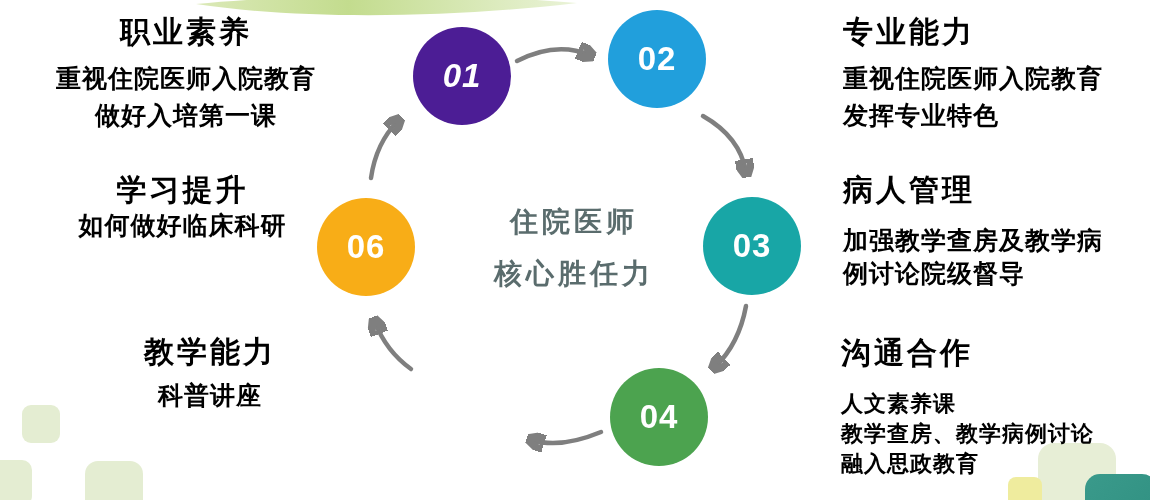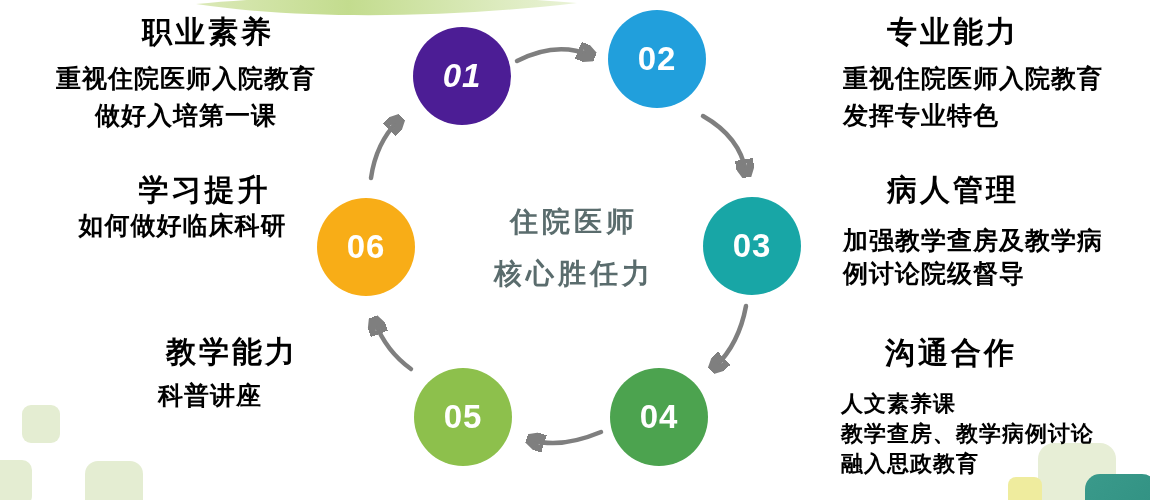--- a/index.html
+++ b/index.html
@@ -32,21 +32,21 @@
   .c3{left:703px;top:197px;}
   .c4{left:610px;top:368px;text-align:right;}
   .c5{left:414px;top:368px;}
   .c6{left:317px;top:198px;}
   
   .center-title{
     position:absolute;left:438px;top:196px;width:272px;text-align:center;
     color:#5a6c6d;font-size:28px;line-height:52px;font-weight:700;letter-spacing:4px;
   }
   
-  .label h2{font-size:30px;font-weight:700;letter-spacing:3px;margin:0;line-height:40px;padding-left:44px;}
+  .label h2{font-size:30px;font-weight:700;letter-spacing:3px;margin:0;line-height:40px;}
   .label p{font-size:25px;font-weight:700;margin:0;letter-spacing:1px;}
   .label{position:absolute;}
   .l-tl{left:0px;top:12px;width:372px;text-align:center;}
   .l-tl h2{margin-bottom:8px;}
   .l-tl p{line-height:37px;}
   .l-tr{left:843px;top:12px;width:300px;text-align:left;}
   .l-tr h2{margin-bottom:8px;}
   .l-tr p{line-height:37px;}
   .l-r{left:843px;top:170px;width:310px;text-align:left;}
   .l-r h2{margin-bottom:14px;}
@@ -102,23 +102,20 @@
   </div>
   <div class="circle c2" style="background: rgb(33, 159, 220);">
     <span>02</span>
   </div>
   <div class="circle c3" style="background: rgb(24, 166, 166);">
     <span>03</span>
   </div>
   <div class="circle c4" style="background: rgb(76, 163, 79);">
     <span>04</span>
   </div>
-  <div class="circle c5" style="background: rgb(141, 192, 76);">
-    <span>05</span>
-  </div>
   <div class="circle c6" style="background: rgb(248, 173, 23);">
     <span>06</span>
   </div>
 
   <div class="center-title">
     <div>住院医师</div>
     <div>核心胜任力</div>
   </div>
 
   <div class="label l-tl">

